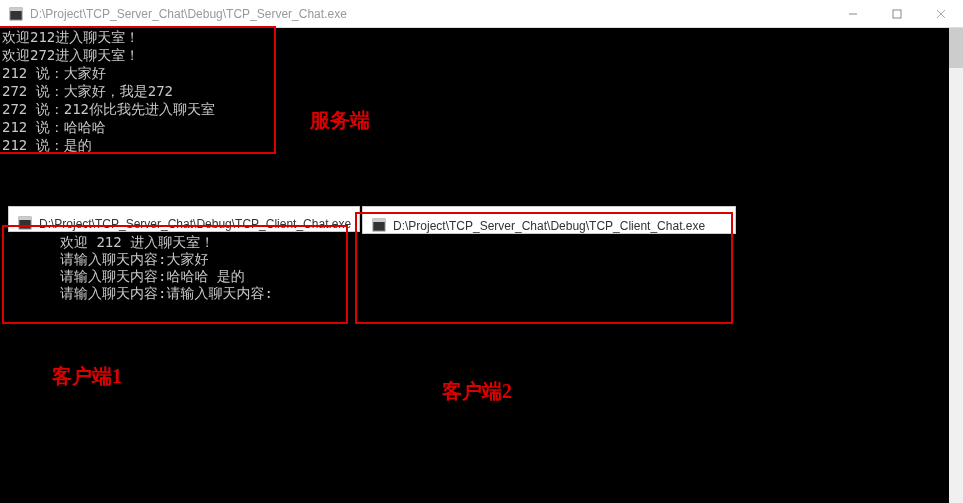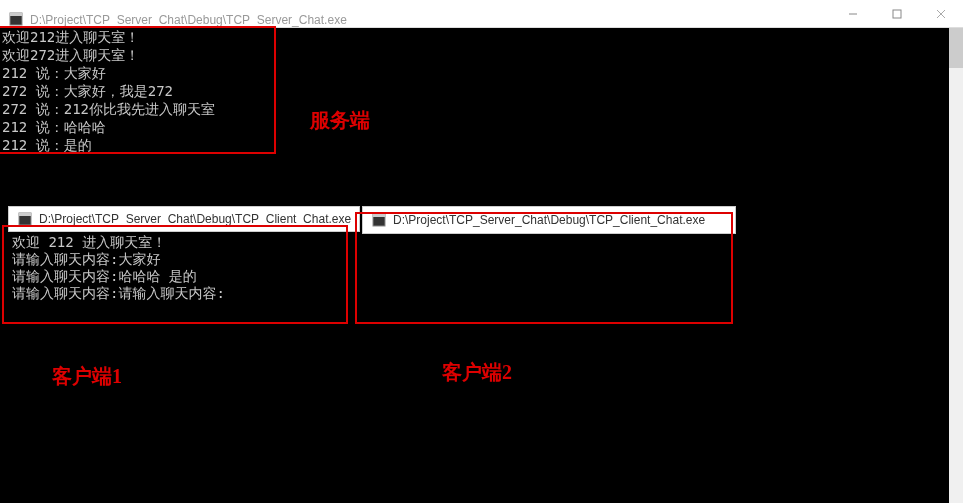--- a/index.html
+++ b/index.html
@@ -12,21 +12,21 @@
     overflow: hidden;
   }
   
   .main-titlebar {
     position: absolute;
     top: 0; left: 0;
     width: 100%;
     height: 28px;
     background: #fff;
     display: flex;
-    align-items: flex-end;
+    align-items: center;
     border-bottom: 1px solid #ddd;
   }
   .titlebar-icon {
     width: 16px; height: 16px;
     margin: 0 6px 0 8px;
     display: flex; align-items: center; justify-content: center;
   }
   .titlebar-icon svg { width: 14px; height: 14px; }
   .titlebar-title {
     flex: 1;
@@ -96,40 +96,41 @@
   .rb-c2 { top: 184px; left: 355px; width: 378px; height: 112px; }
   .red-label {
     position: absolute;
     color: #d00;
     font-weight: bold;
     font-size: 20px;
     font-family: Liberation Serif, serif;
   }
   .lbl-server { top: 79px; left: 310px; }
   .lbl-c1 { top: 335px; left: 52px; }
-  .lbl-c2 { top: 331px; left: 442px; }
+  .lbl-c2 { top: 350px; left: 442px; }
   
   .child-window {
     position: absolute;
     background: #000;
   }
   .child-titlebar {
     height: 26px;
     background: #fff;
     display: flex;
-    align-items: center;
+    align-items: flex-end;
     border: 1px solid #ccc;
   }
   .child-titlebar .titlebar-title { color: #333; }
   .child-body {
     color: #c8c8c8;
     font-size: 14px;
     line-height: 17px;
     white-space: pre;
     padding: 2px 4px;
+    margin-left: 48px;
   }
   .cw1 { top: 178px; left: 8px; width: 352px; }
   .cw2 { top: 178px; left: 362px; width: 374px; }
   .cw2 .child-titlebar { height: 28px; }
 </style>
 </head>
 <body>
 
 <div class="main-titlebar">
   <span class="titlebar-icon">

